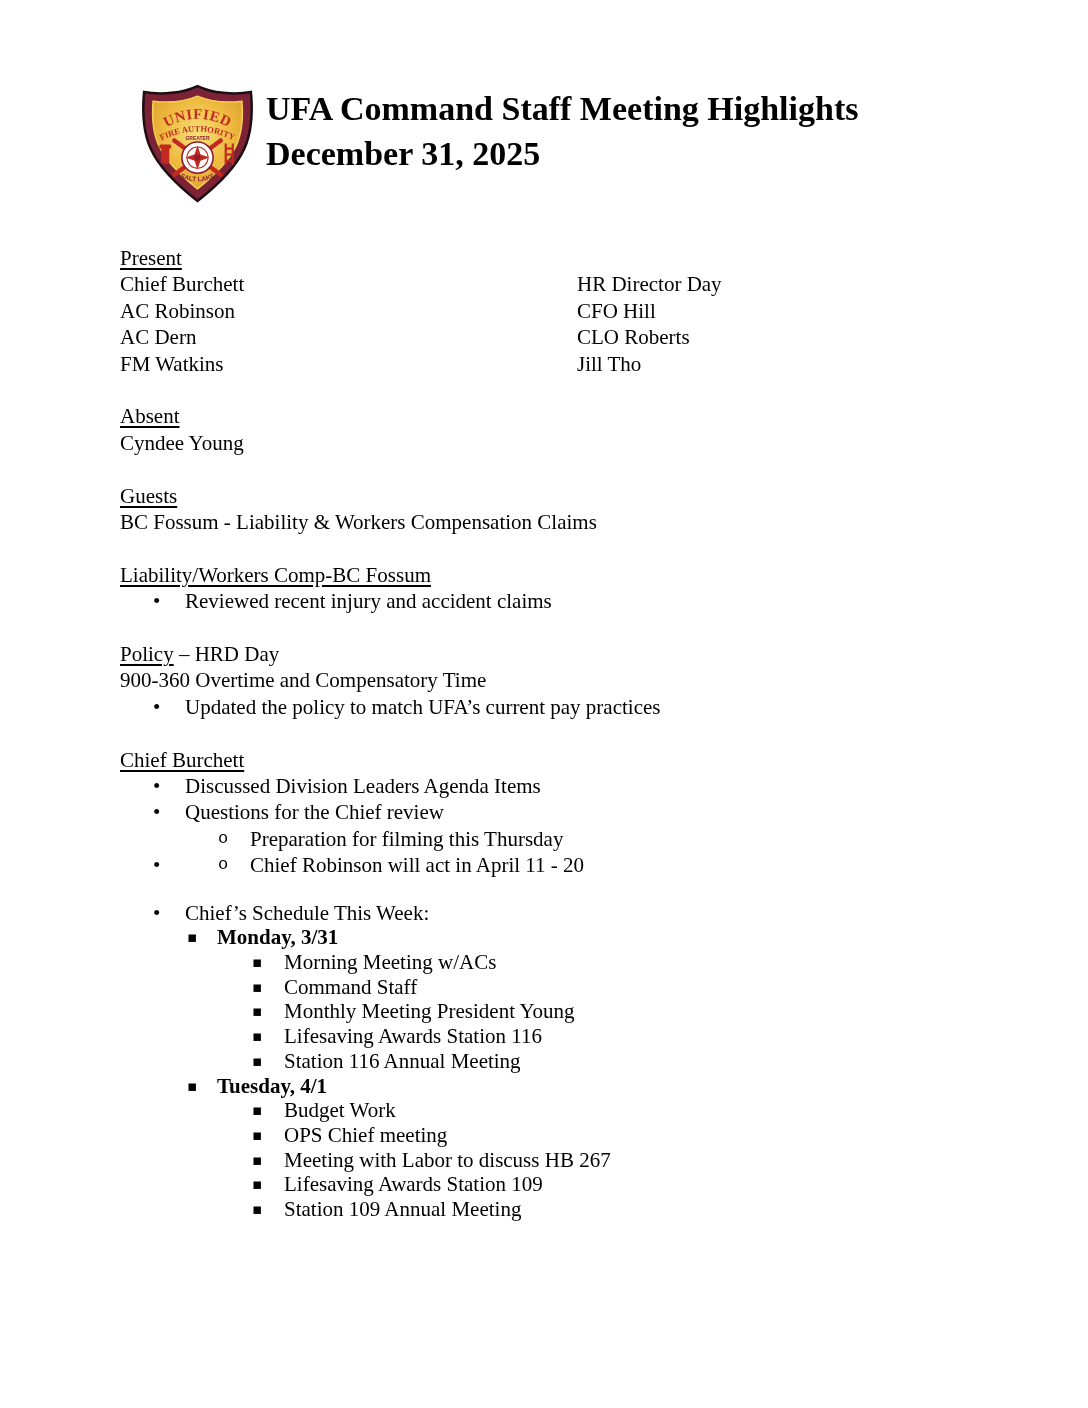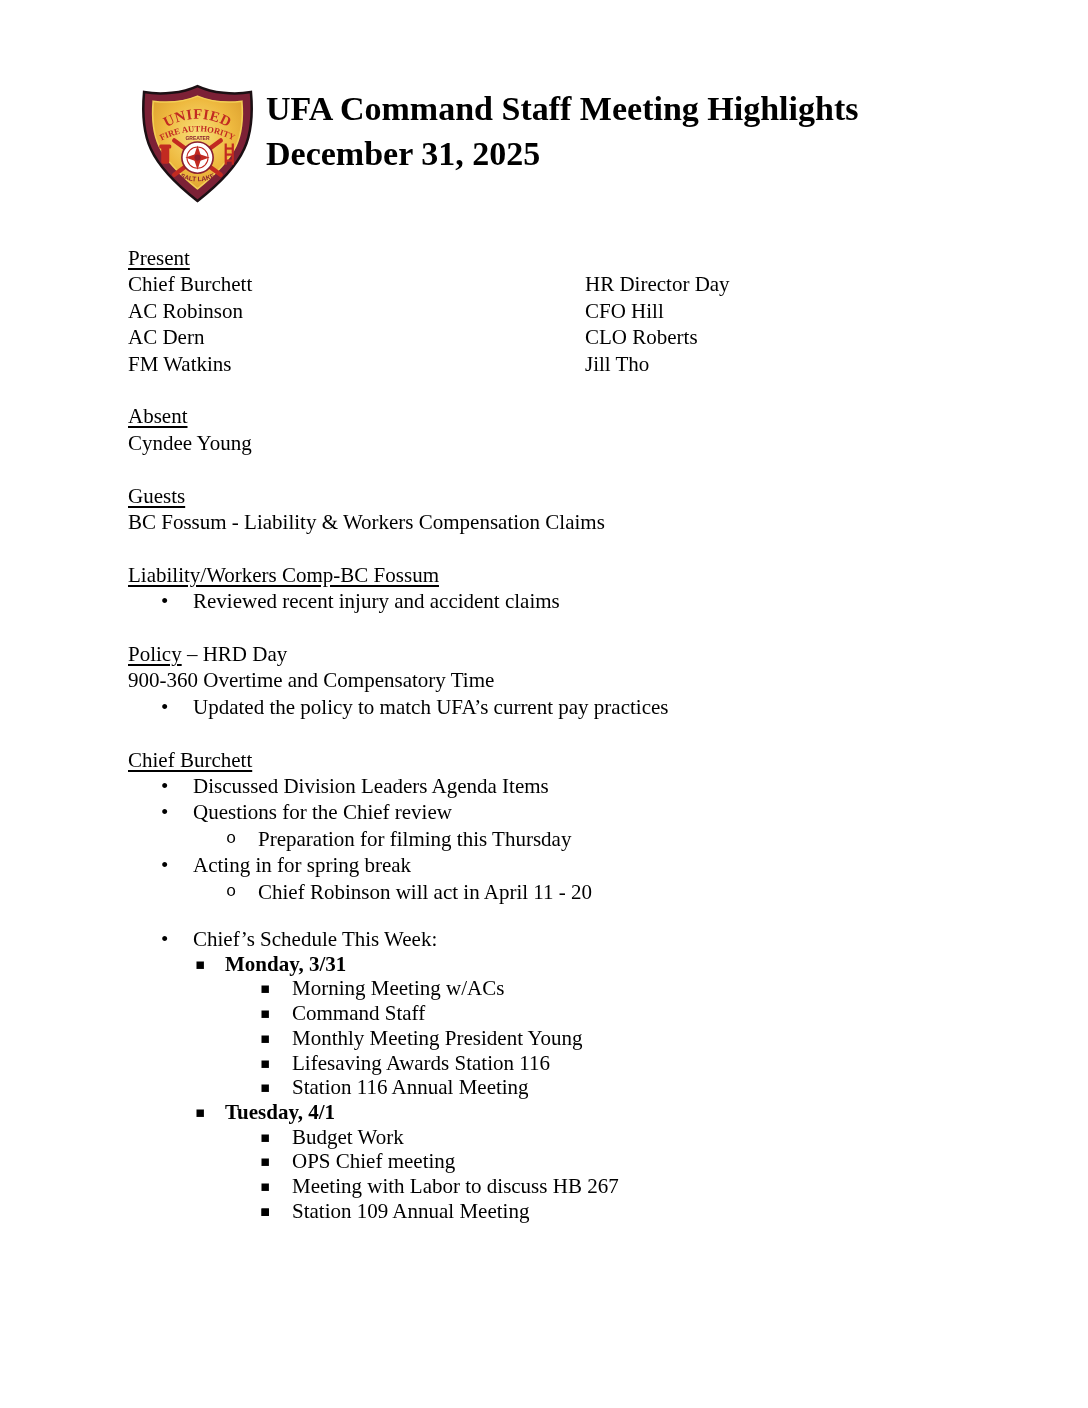--- a/index.html
+++ b/index.html
@@ -19,21 +19,21 @@
   }
   .title-block {
     position:absolute; left:266px; top:86px;
   }
   .title-line {
     font-size:34px; font-weight:bold; line-height:45px; white-space:nowrap;
   }
 
   
   .content {
-    position:absolute; left:128px; top:245px; width:840px;
+    position:absolute; left:120px; top:245px; width:840px;
     font-size:21px; line-height:26.4px;
   }
   .row { position:relative; white-space:nowrap; }
   .gap { height:26.4px; }
   .u { text-decoration:underline; text-underline-offset:3px; text-decoration-thickness:1.5px; }
 
   .col2 { position:absolute; left:449px; top:0;margin-left:8px; }
 
   .bullet { position:absolute; top:0; }
   .b-dot  { left:33px; }
@@ -145,36 +145,36 @@
       <div class="row"><span class="bullet b-dot">•</span><span class="t-dot">Updated the policy to match UFA’s current pay practices</span></div>
     </div>
 
     <div class="gap"></div>
 
     <div>
       <div class="row"><span class="u">Chief Burchett</span></div>
       <div class="row"><span class="bullet b-dot">•</span><span class="t-dot">Discussed Division Leaders Agenda Items</span></div>
       <div class="row"><span class="bullet b-dot">•</span><span class="t-dot">Questions for the Chief review</span></div>
       <div class="row"><span class="bullet b-o">o</span><span class="t-o">Preparation for filming this Thursday</span></div>
-      <div class="row"><span class="bullet b-dot">•</span><span class="t-dot">Acting in for spring break</span></div>
+      <div class="row"><span class="bullet b-dot">•</span></div>
       <div class="row"><span class="bullet b-o">o</span><span class="t-o">Chief Robinson will act in April 11 - 20</span></div>
 
       <div class="schedule">
         <div class="row"><span class="bullet b-dot">•</span><span class="t-dot">Chief’s Schedule This Week:</span></div>
 
         <div class="row"><span class="bullet b-sq2">▪</span><span class="t-sq2">Monday, 3/31</span></div>
         <div class="row"><span class="bullet b-sq3">▪</span><span class="t-sq3">Morning Meeting w/ACs</span></div>
         <div class="row"><span class="bullet b-sq3">▪</span><span class="t-sq3">Command Staff</span></div>
         <div class="row"><span class="bullet b-sq3">▪</span><span class="t-sq3">Monthly Meeting President Young</span></div>
         <div class="row"><span class="bullet b-sq3">▪</span><span class="t-sq3">Lifesaving Awards Station 116</span></div>
         <div class="row"><span class="bullet b-sq3">▪</span><span class="t-sq3">Station 116 Annual Meeting</span></div>
 
         <div class="row"><span class="bullet b-sq2">▪</span><span class="t-sq2">Tuesday, 4/1</span></div>
         <div class="row"><span class="bullet b-sq3">▪</span><span class="t-sq3">Budget Work</span></div>
         <div class="row"><span class="bullet b-sq3">▪</span><span class="t-sq3">OPS Chief meeting</span></div>
         <div class="row"><span class="bullet b-sq3">▪</span><span class="t-sq3">Meeting with Labor to discuss HB 267</span></div>
-        <div class="row"><span class="bullet b-sq3">▪</span></div>
+        <div class="row"><span class="bullet b-sq3">▪</span><span class="t-sq3">Lifesaving Awards Station 109</span></div>
         <div class="row"><span class="bullet b-sq3">▪</span><span class="t-sq3">Station 109 Annual Meeting</span></div>
       </div>
     </div>
 
   </div>
 </div>
 
 </body></html>

